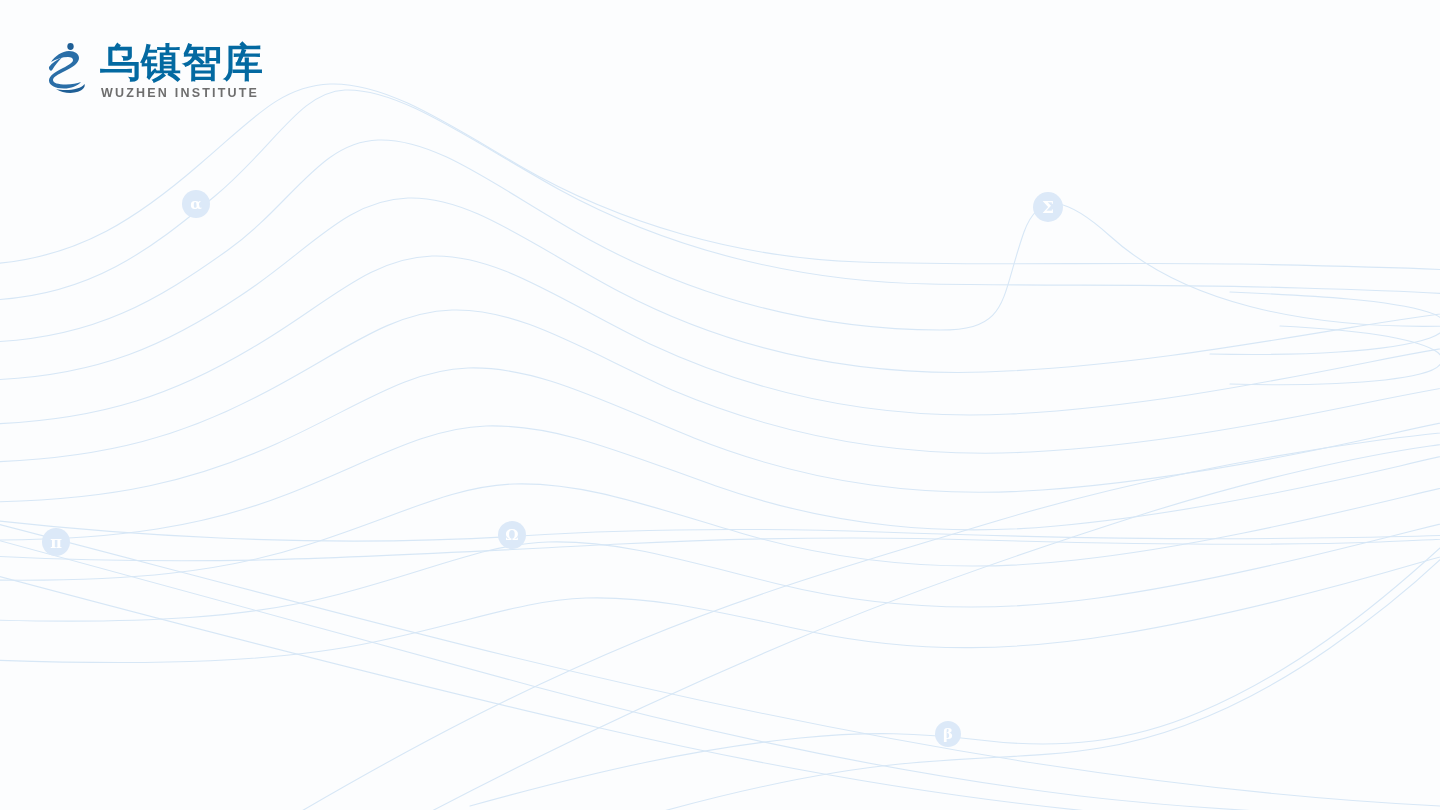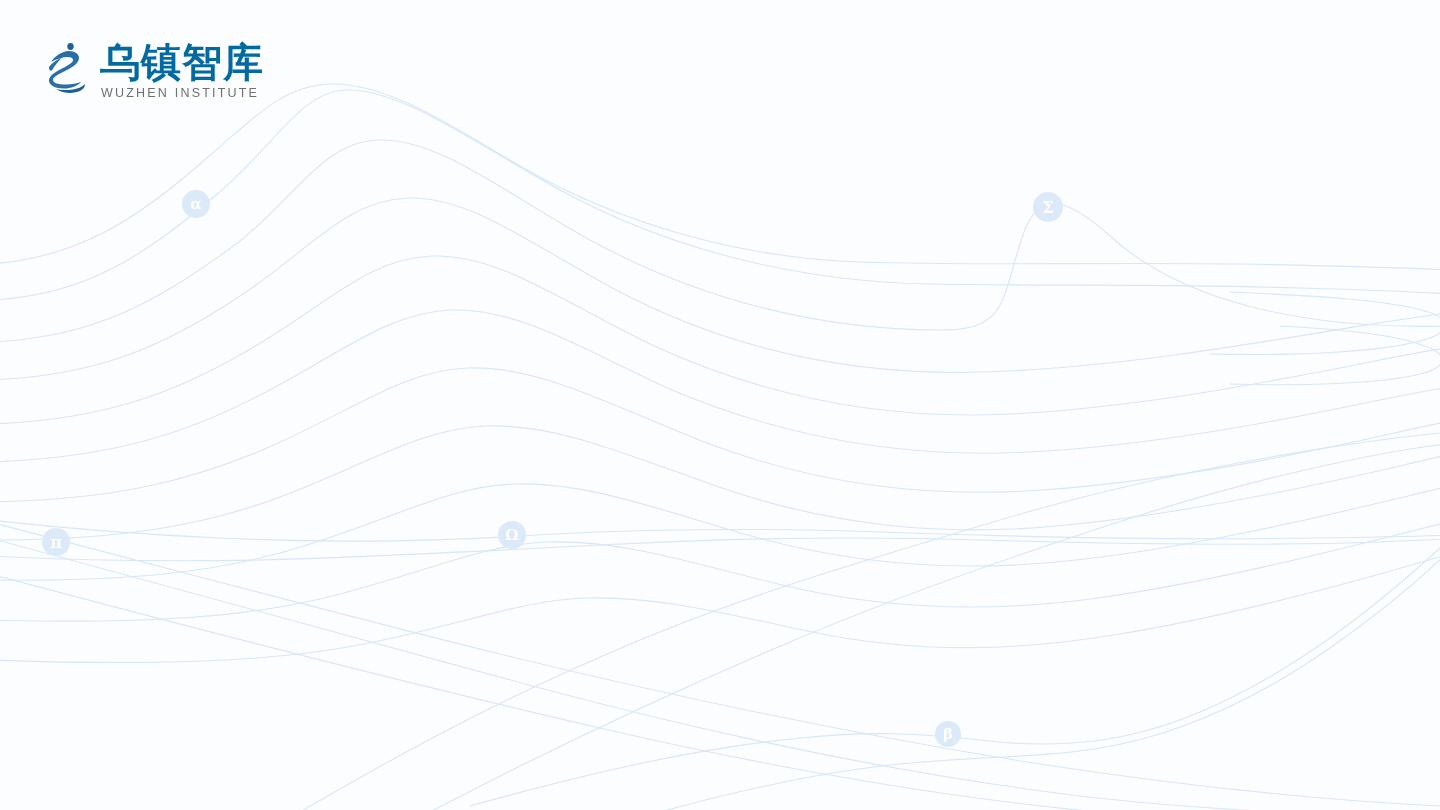--- a/index.html
+++ b/index.html
@@ -57,21 +57,21 @@
     line-height: 40px;
     font-weight: 700;
     letter-spacing: 1px;
     color: #0369a1;
     white-space: nowrap;
   }
   #logo-en {
     font-family: "Liberation Sans", sans-serif;
     font-size: 12.5px;
     line-height: 16px;
-    font-weight: 400;
+    font-weight: 700;
     letter-spacing: 2.2px;
     color: #6e6e6e;
     white-space: nowrap;
     margin-top: 3px;
     margin-left: 1px;
   }
 
   
   .node {
     position: absolute;

